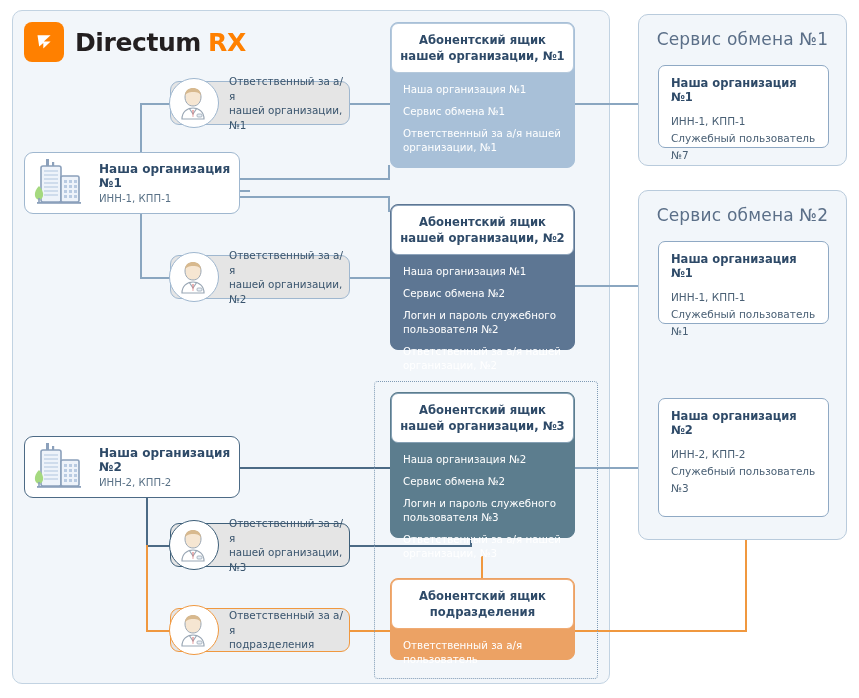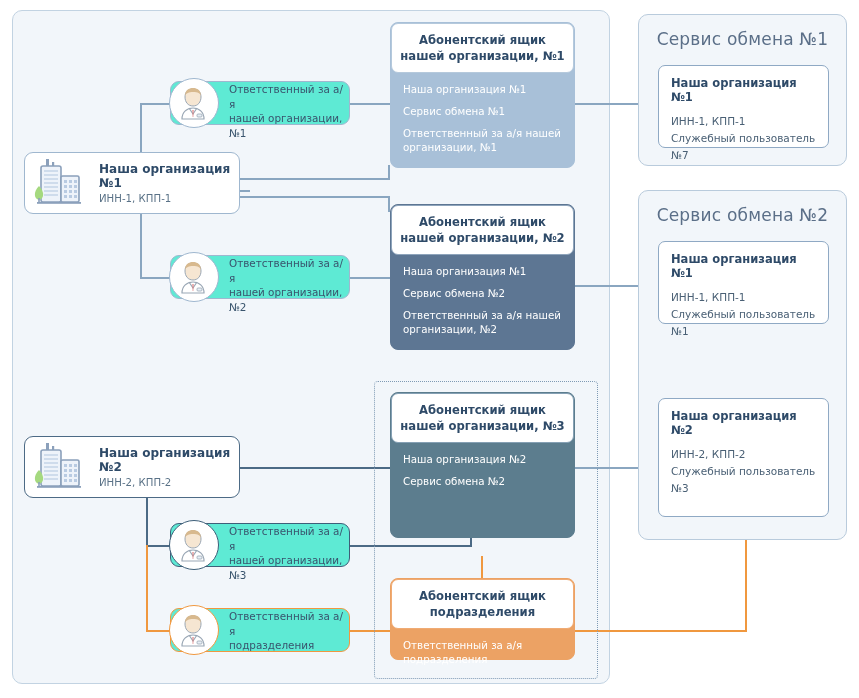--- a/index.html
+++ b/index.html
@@ -66,22 +66,22 @@
     position:absolute;background:#ffffff;border:1.6px solid #9fb7cf;border-radius:9px;
     box-sizing:border-box;display:flex;align-items:center;padding-left:8px;
   }
   .org.dark{border-color:#4c6a85;}
   .org .otx{margin-left:10px;}
   .org .on{font-size:12px;font-weight:bold;color:#2e4a68;}
   .org .oi{font-size:10.2px;color:#5a7287;margin-top:3px;}
 
   
   .per{
-    position:absolute;background:#5eead4;border:1.6px solid #9fb7cf;border-radius:9px;
-    box-sizing:border-box;display:flex;align-items:flex-start;
+    position:absolute;background:#e5e5e5;border:1.6px solid #9fb7cf;border-radius:9px;
+    box-sizing:border-box;display:flex;align-items:center;
   }
   .per.dark{border-color:#3e5f79;}
   .per.orange{border-color:#f0983f;}
   .per .ptx{font-size:10.4px;color:#39546d;line-height:14.5px;margin-left:58px;}
   .avatar{
     position:absolute;left:-2px;top:50%;transform:translateY(-50%);
     width:50px;height:50px;border-radius:50%;background:#ffffff;
     border:1.6px solid #9fb7cf;box-sizing:border-box;
   }
   .per.dark .avatar{border-color:#3e5f79;}
@@ -99,20 +99,30 @@
   .logo-text{margin-left:11px;font-size:25px;font-weight:bold;color:#231f20;letter-spacing:-.4px;}
   .logo-text .rx{color:#ff8000;}
 </style>
 </head>
 <body>
 
 <div id="stage">
 
   <div class="panel-left"></div>
 
+  <div class="logo">
+    <div class="logo-mark">
+      <svg width="24" height="24" viewBox="0 0 24 24" aria-hidden="true">
+        <path d="M5.5 5.2 L18.6 5.2 L11.8 11.6 L18.6 11.6 L11.3 18.6 L11.3 13.0 L7.2 16.6 Z" fill="#ffffff"></path>
+      </svg>
+    </div>
+    <div class="logo-text">
+      <span>Directum</span><span class="rx" style="margin-left:7px">RX</span>
+    </div>
+  </div>
 
   <div class="ln lnh" style="left:140px;top:103px;width:30px;"></div>
   <div class="ln lnv" style="left:140px;top:103px;height:88px;"></div>
   <div class="ln lnh" style="left:140px;top:190px;width:110px;"></div>
 
   <div class="ln lnh" style="left:140px;top:190px;width:30px;"></div>
   <div class="ln lnv" style="left:140px;top:190px;height:88px;"></div>
   <div class="ln lnh" style="left:140px;top:277px;width:30px;"></div>
 
   <div class="ln lnh" style="left:349px;top:103px;width:41px;"></div>
@@ -308,42 +318,45 @@
   </div>
 
   <div class="mbox v2" style="left:390px;top:204px;width:185px;height:146px;">
     <div class="hd">
       <span>Абонентский ящик</span><br>
       <span>нашей организации, №2</span>
     </div>
     <div class="bd">
       <p>Наша организация №1</p>
       <p>Сервис обмена №2</p>
+      <p>Логин и пароль служебного пользователя №2</p>
       <p>Ответственный за а/я нашей организации, №2</p>
     </div>
   </div>
 
   <div class="mbox v3" style="left:390px;top:392px;width:185px;height:146px;">
     <div class="hd">
       <span>Абонентский ящик</span><br>
       <span>нашей организации, №3</span>
     </div>
     <div class="bd">
       <p>Наша организация №2</p>
       <p>Сервис обмена №2</p>
+      <p>Логин и пароль служебного пользователя №3</p>
+      <p>Ответственный за а/я нашей организации, №3</p>
     </div>
   </div>
 
   <div class="mbox vo" style="left:390px;top:578px;width:185px;height:82px;">
     <div class="hd">
       <span>Абонентский ящик</span><br>
       <span>подразделения</span>
     </div>
     <div class="bd">
-      <p>Ответственный за а/я подразделения</p>
+      <p>Ответственный за а/я пользователь</p>
     </div>
   </div>
 
   <div class="svc" style="left:638px;top:14px;width:209px;height:152px;">
     <div class="svc-title" style="top:14px;">Сервис обмена №1</div>
     <div class="svc-card" style="left:19px;top:50px;width:171px;height:83px;">
       <div class="ct">Наша организация №1</div>
       <div class="cl">ИНН-1, КПП-1</div>
       <div class="cl">Служебный пользователь №7</div>
     </div>

